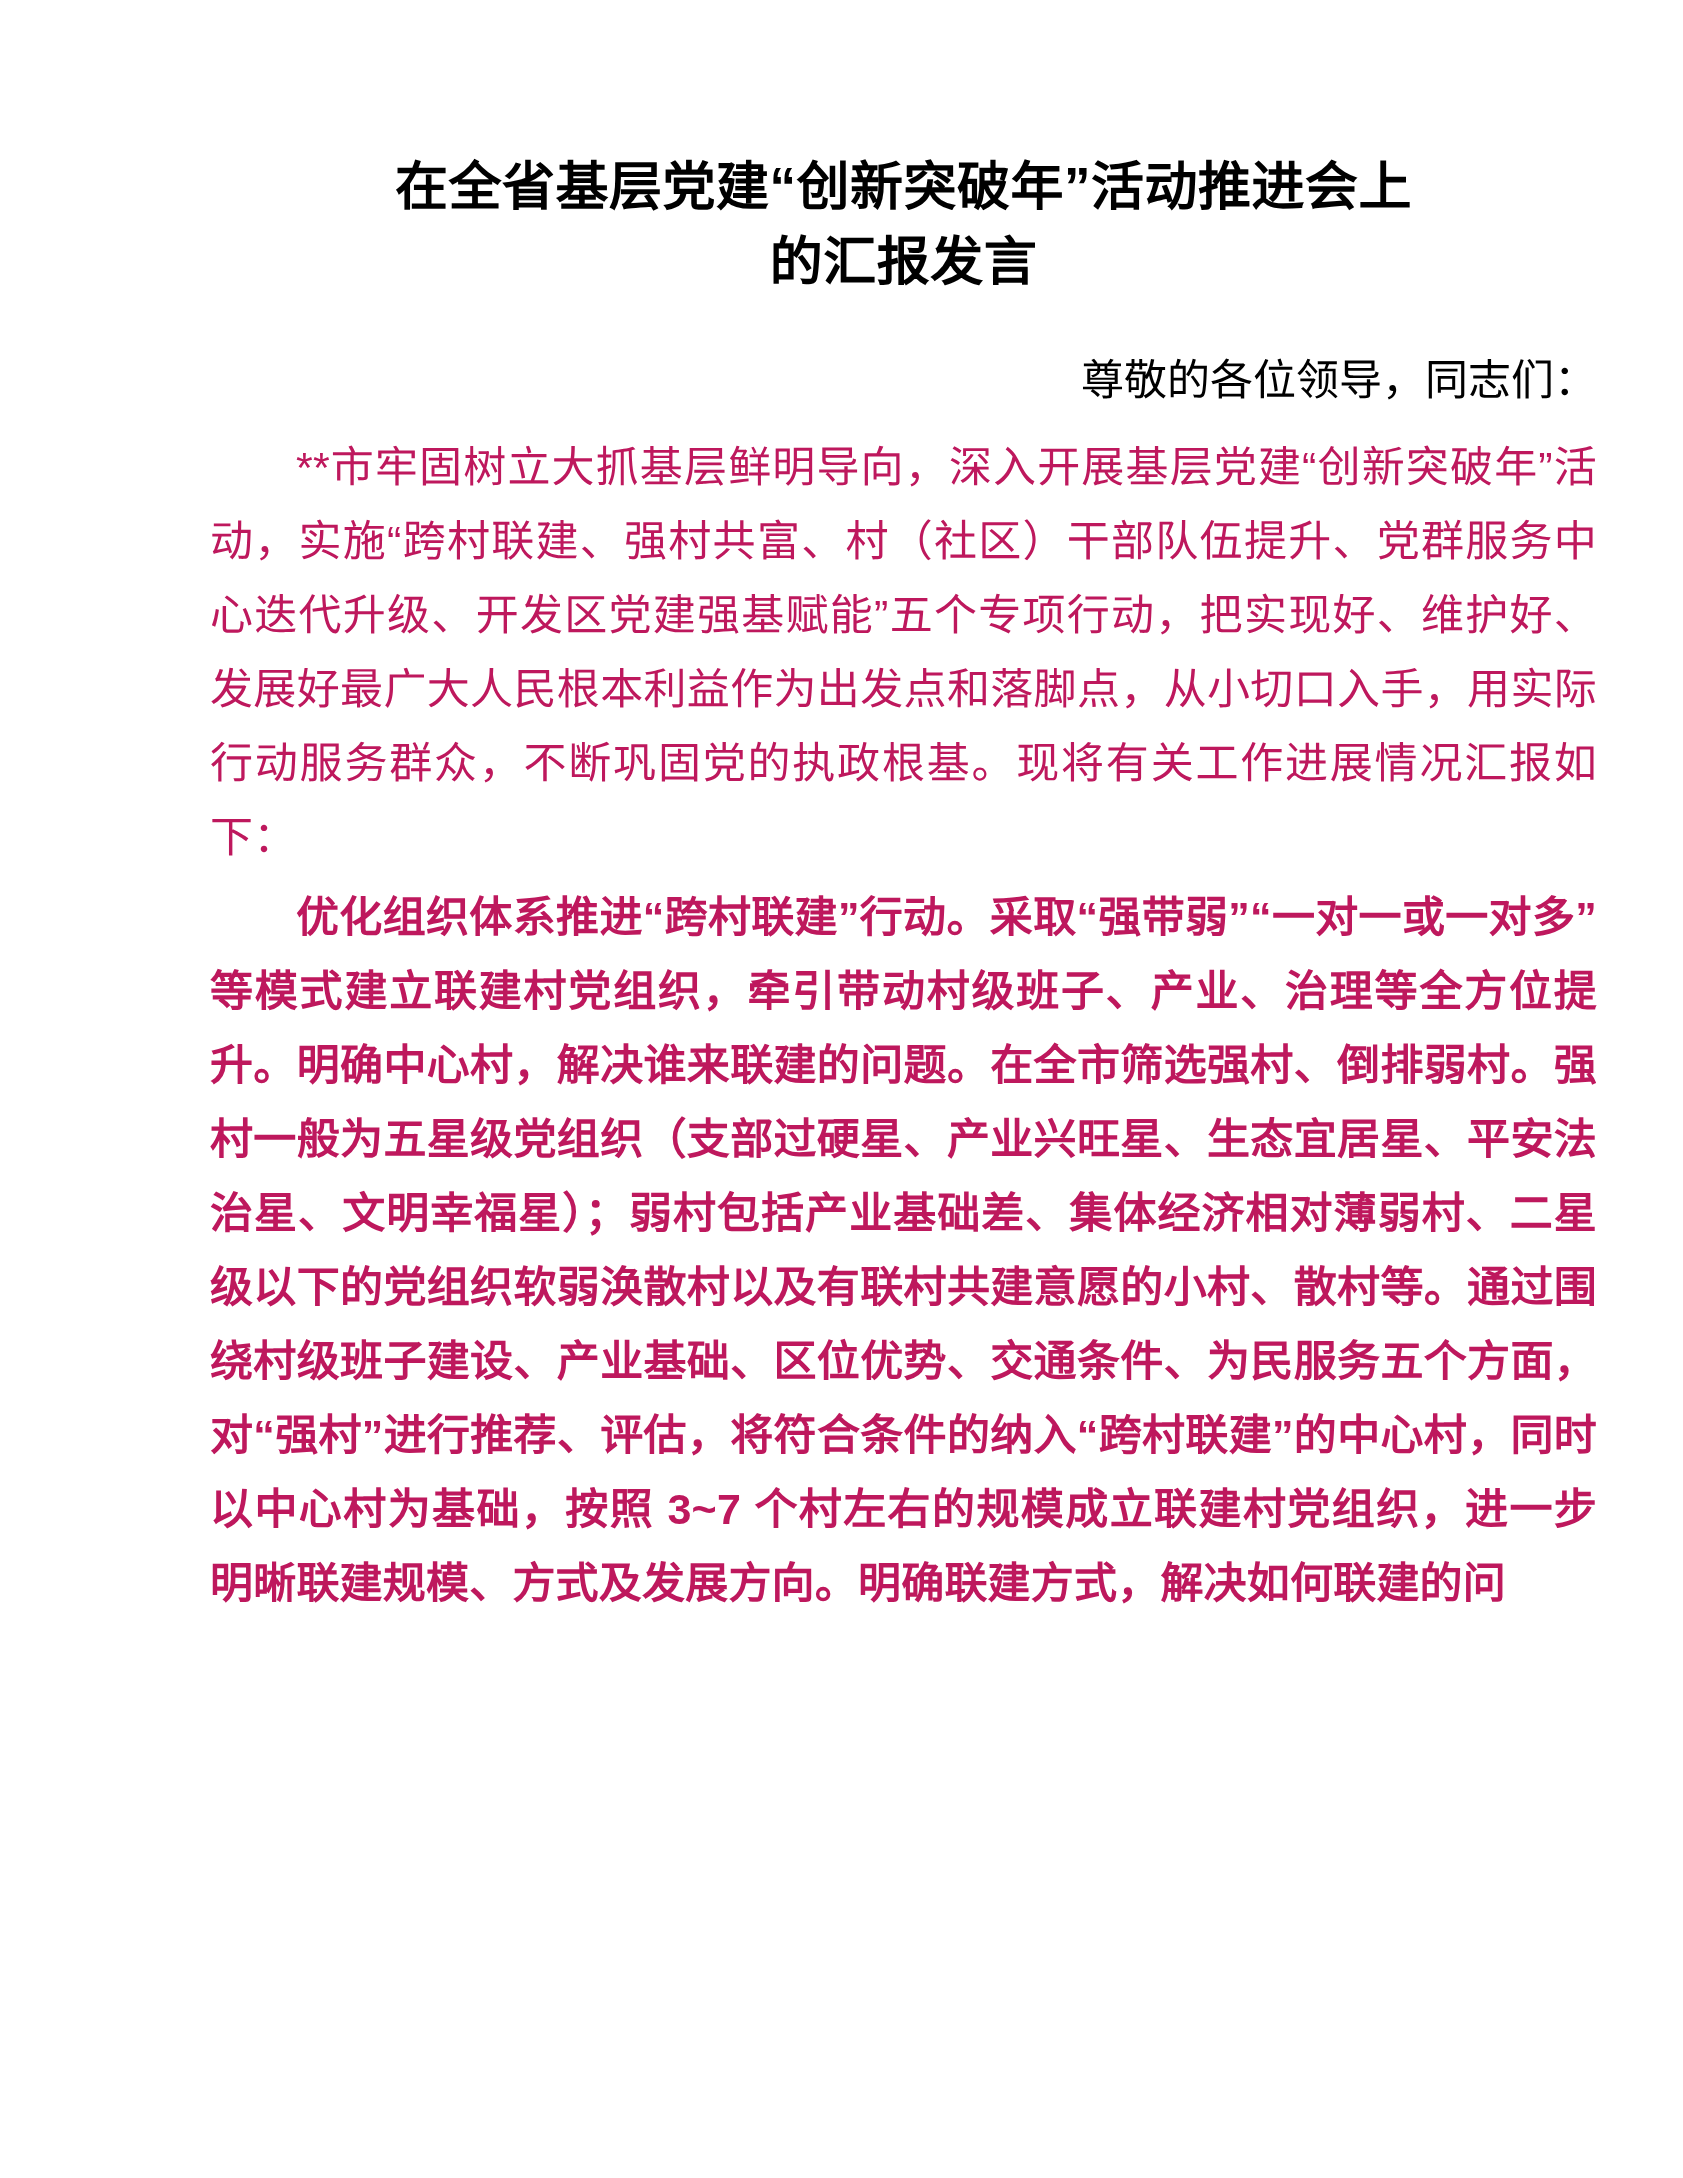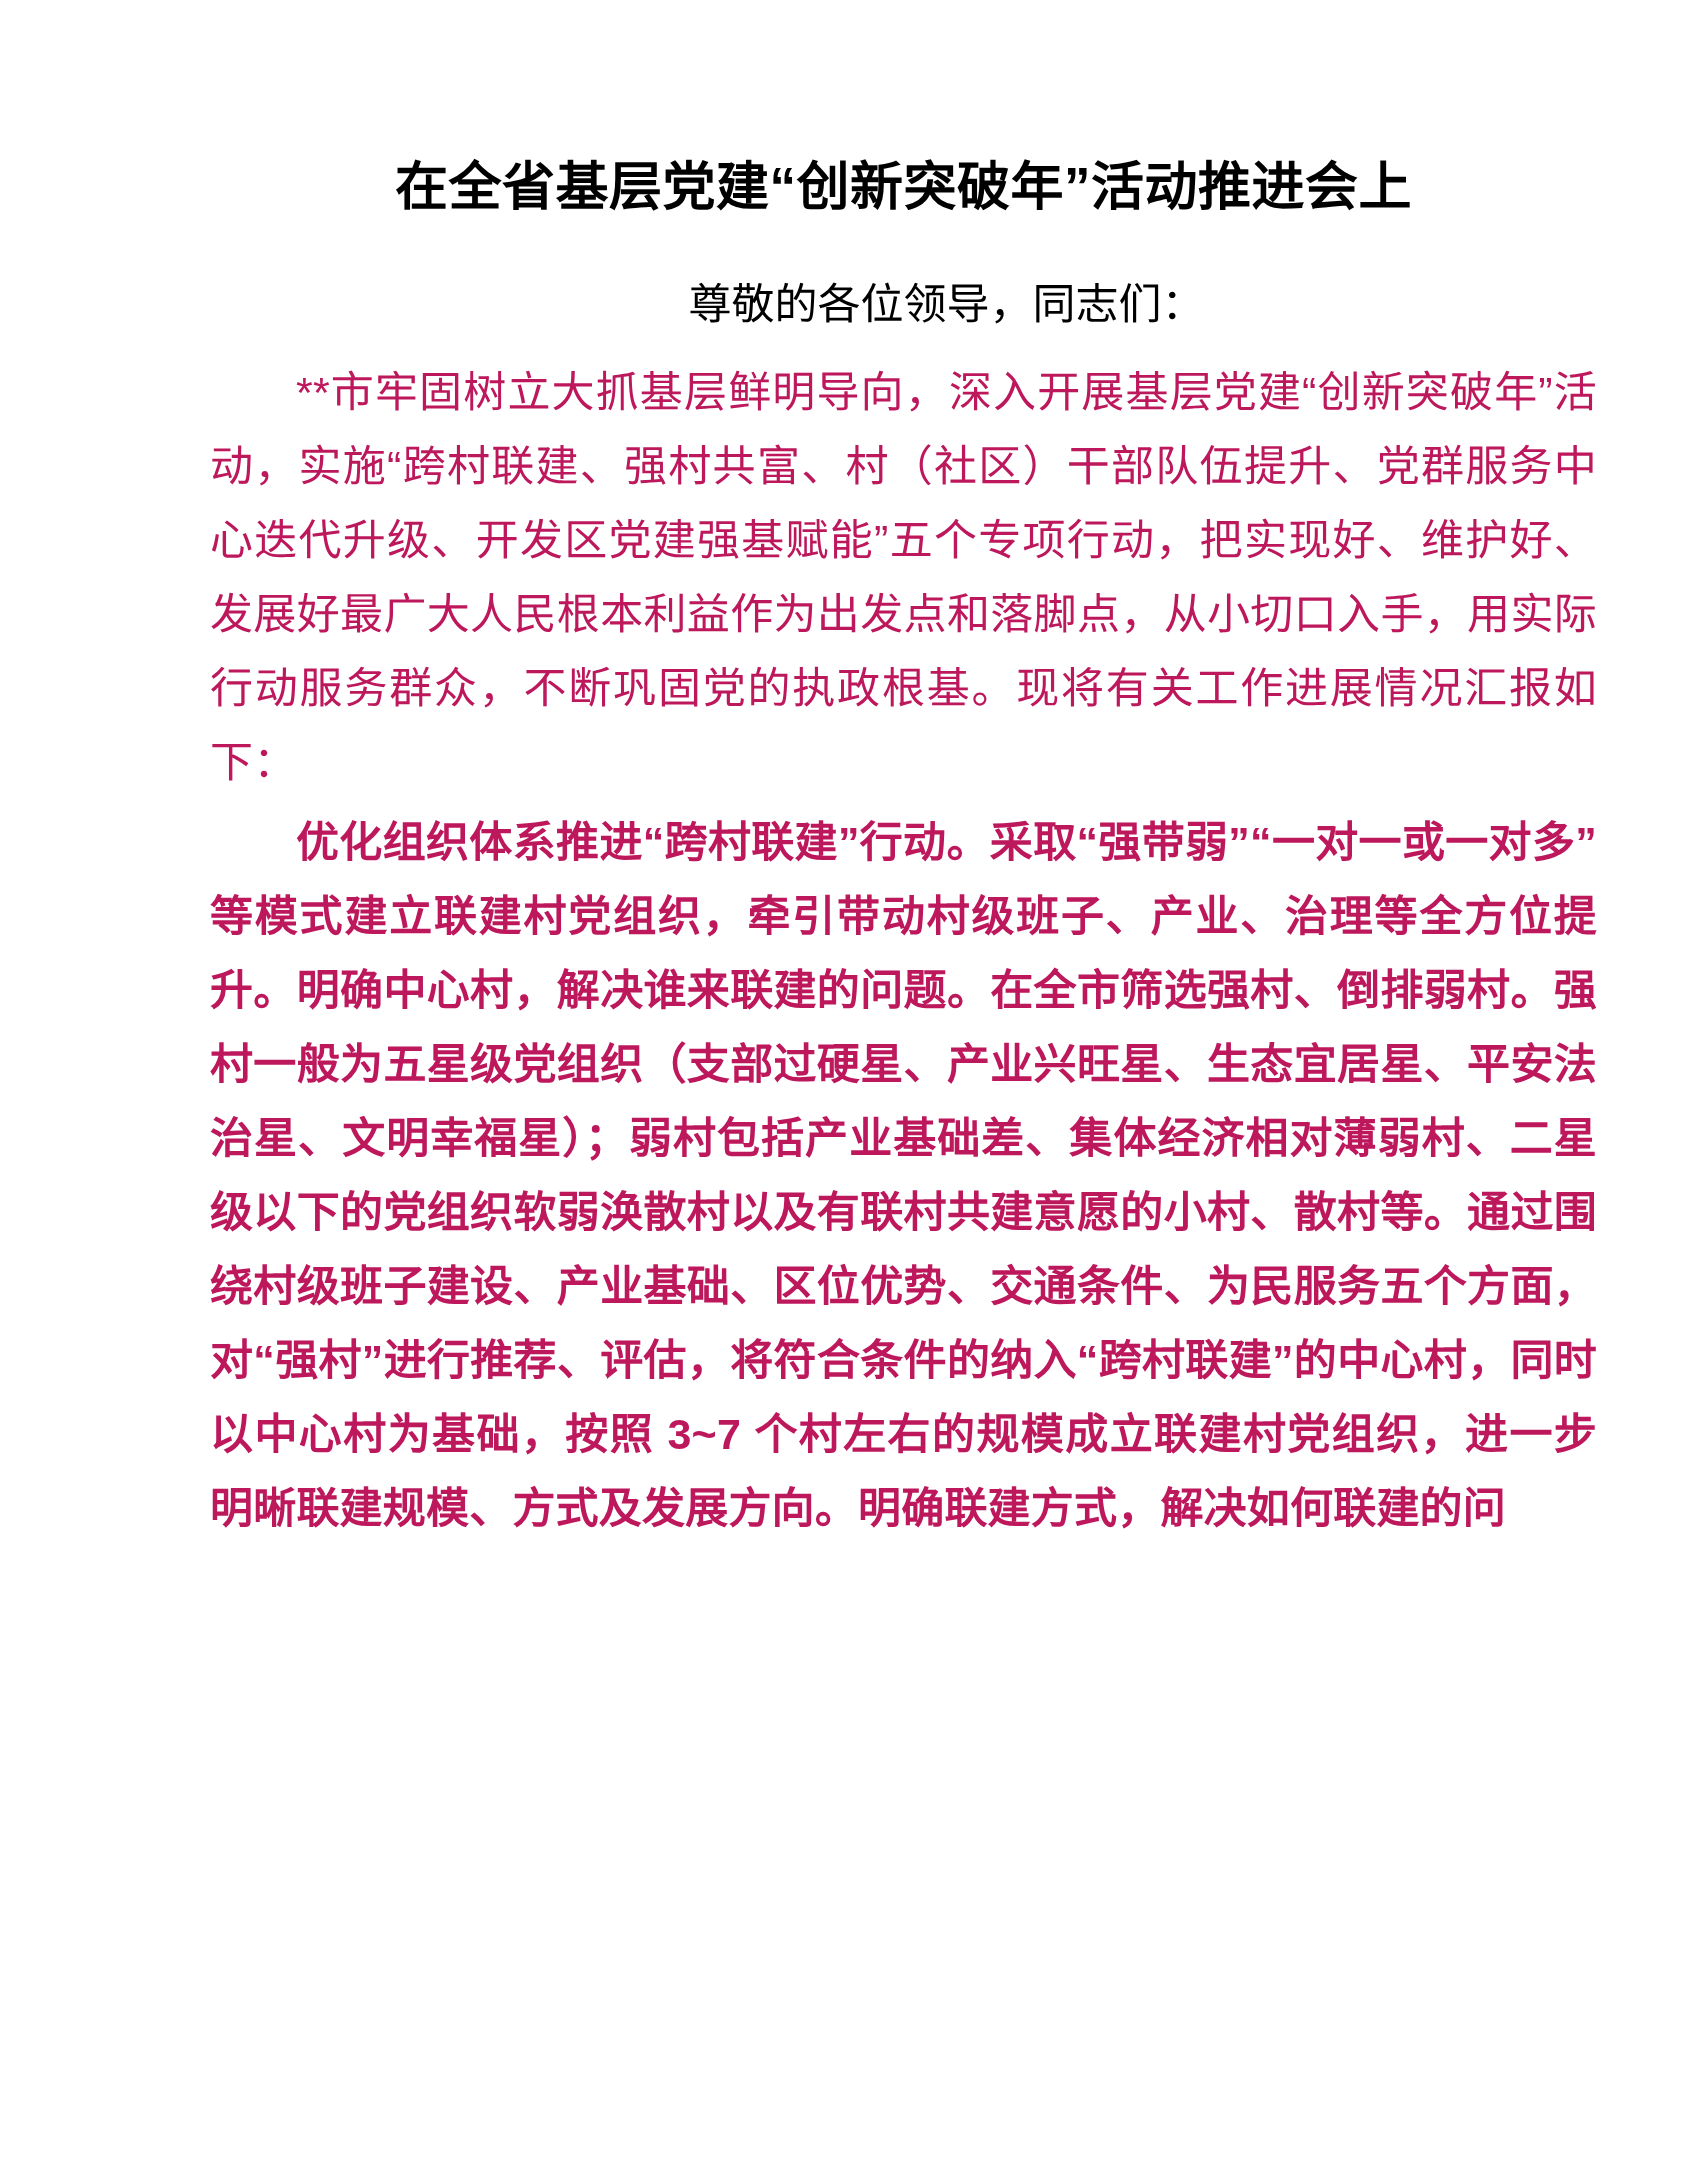--- a/index.html
+++ b/index.html
@@ -62,31 +62,32 @@
     margin-bottom: 0;
     font-weight: bold;
   }
 
   
   p.salutation {
     margin: 0 0 14px 0;
     font-size: 43px;
     line-height: 1.72;
     text-indent: 2em;
-    text-align: center;
+    text-align: right;
     color: #000000;
   }
 </style>
 </head>
 <body>
 
 <div class="page">
 
   <h1 class="doc-title">
     <span class="title-line">在全省基层党建“创新突破年”活动推进会上</span>
+    <span class="title-line">的汇报发言</span>
   </h1>
 
   <div class="body-block">
 
     <p class="salutation">尊敬的各位领导，同志们：</p>
 
     <p class="para">**市牢固树立大抓基层鲜明导向，深入开展基层党建“创新突破年”活动，实施“跨村联建、强村共富、村（社区）干部队伍提升、党群服务中心迭代升级、开发区党建强基赋能”五个专项行动，把实现好、维护好、发展好最广大人民根本利益作为出发点和落脚点，从小切口入手，用实际行动服务群众，不断巩固党的执政根基。现将有关工作进展情况汇报如下：</p>
 
     <p class="para last-clipped">优化组织体系推进“跨村联建”行动。采取“强带弱”“一对一或一对多”等模式建立联建村党组织，牵引带动村级班子、产业、治理等全方位提升。明确中心村，解决谁来联建的问题。在全市筛选强村、倒排弱村。强村一般为五星级党组织（支部过硬星、产业兴旺星、生态宜居星、平安法治星、文明幸福星）；弱村包括产业基础差、集体经济相对薄弱村、二星级以下的党组织软弱涣散村以及有联村共建意愿的小村、散村等。通过围绕村级班子建设、产业基础、区位优势、交通条件、为民服务五个方面，对“强村”进行推荐、评估，将符合条件的纳入“跨村联建”的中心村，同时以中心村为基础，按照 3~7 个村左右的规模成立联建村党组织，进一步明晰联建规模、方式及发展方向。明确联建方式，解决如何联建的问</p>
 

